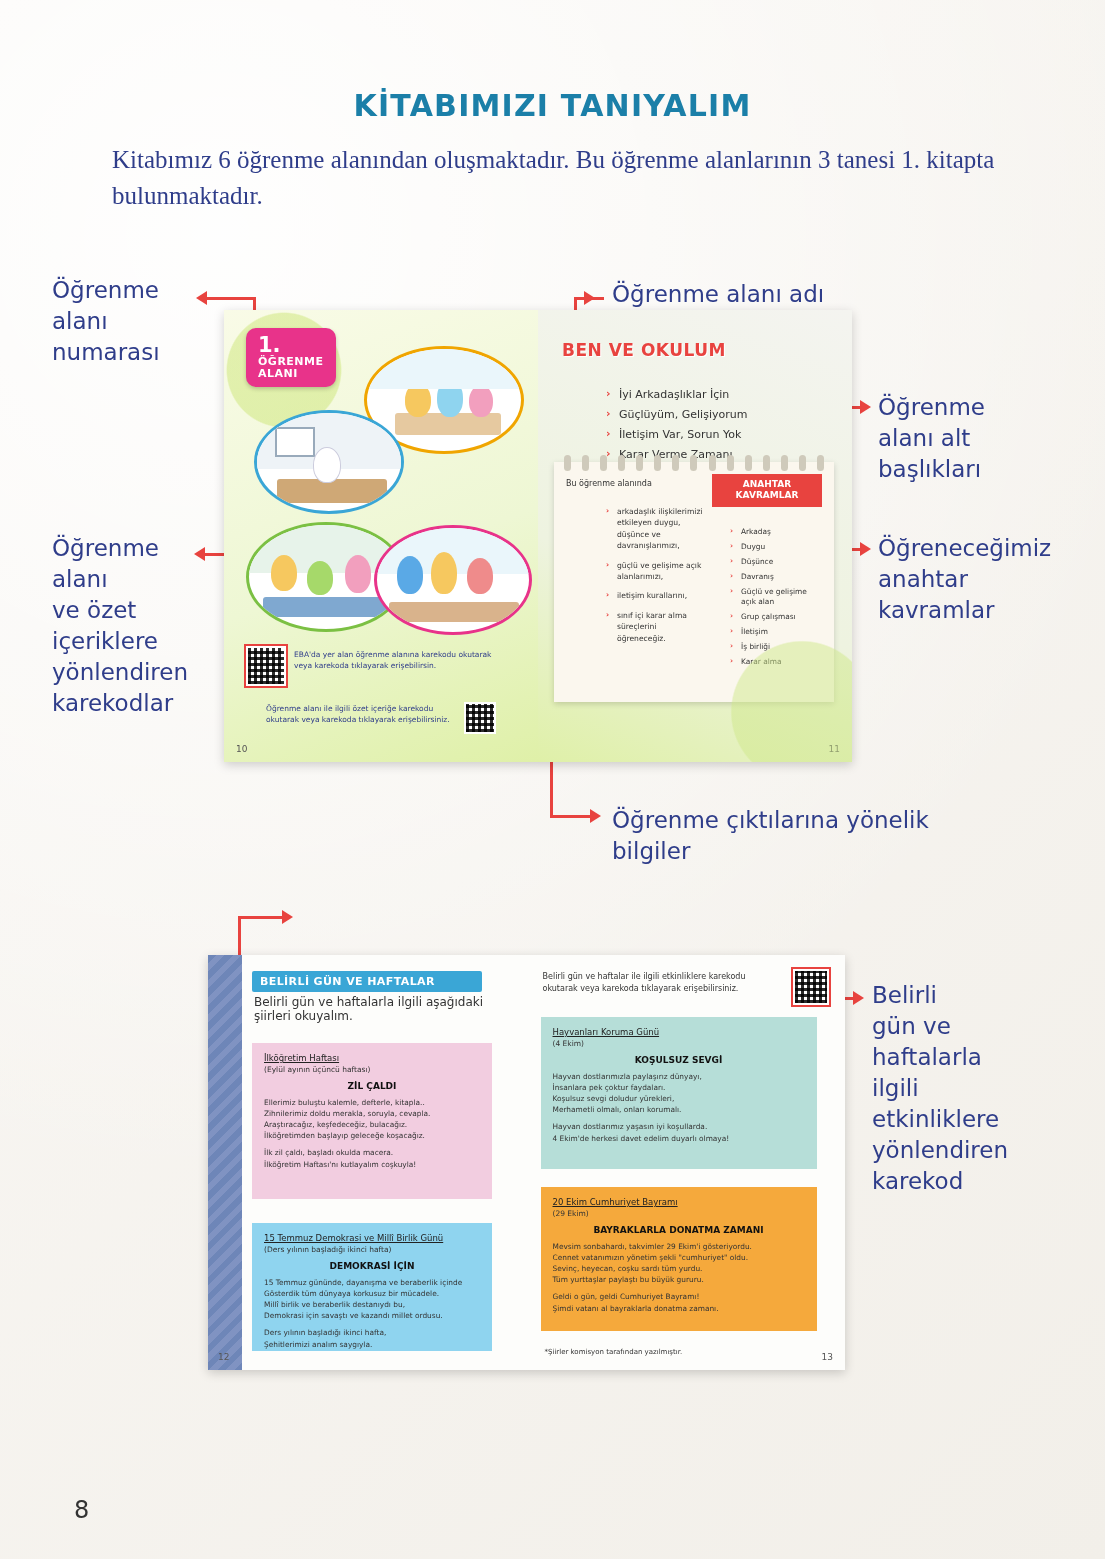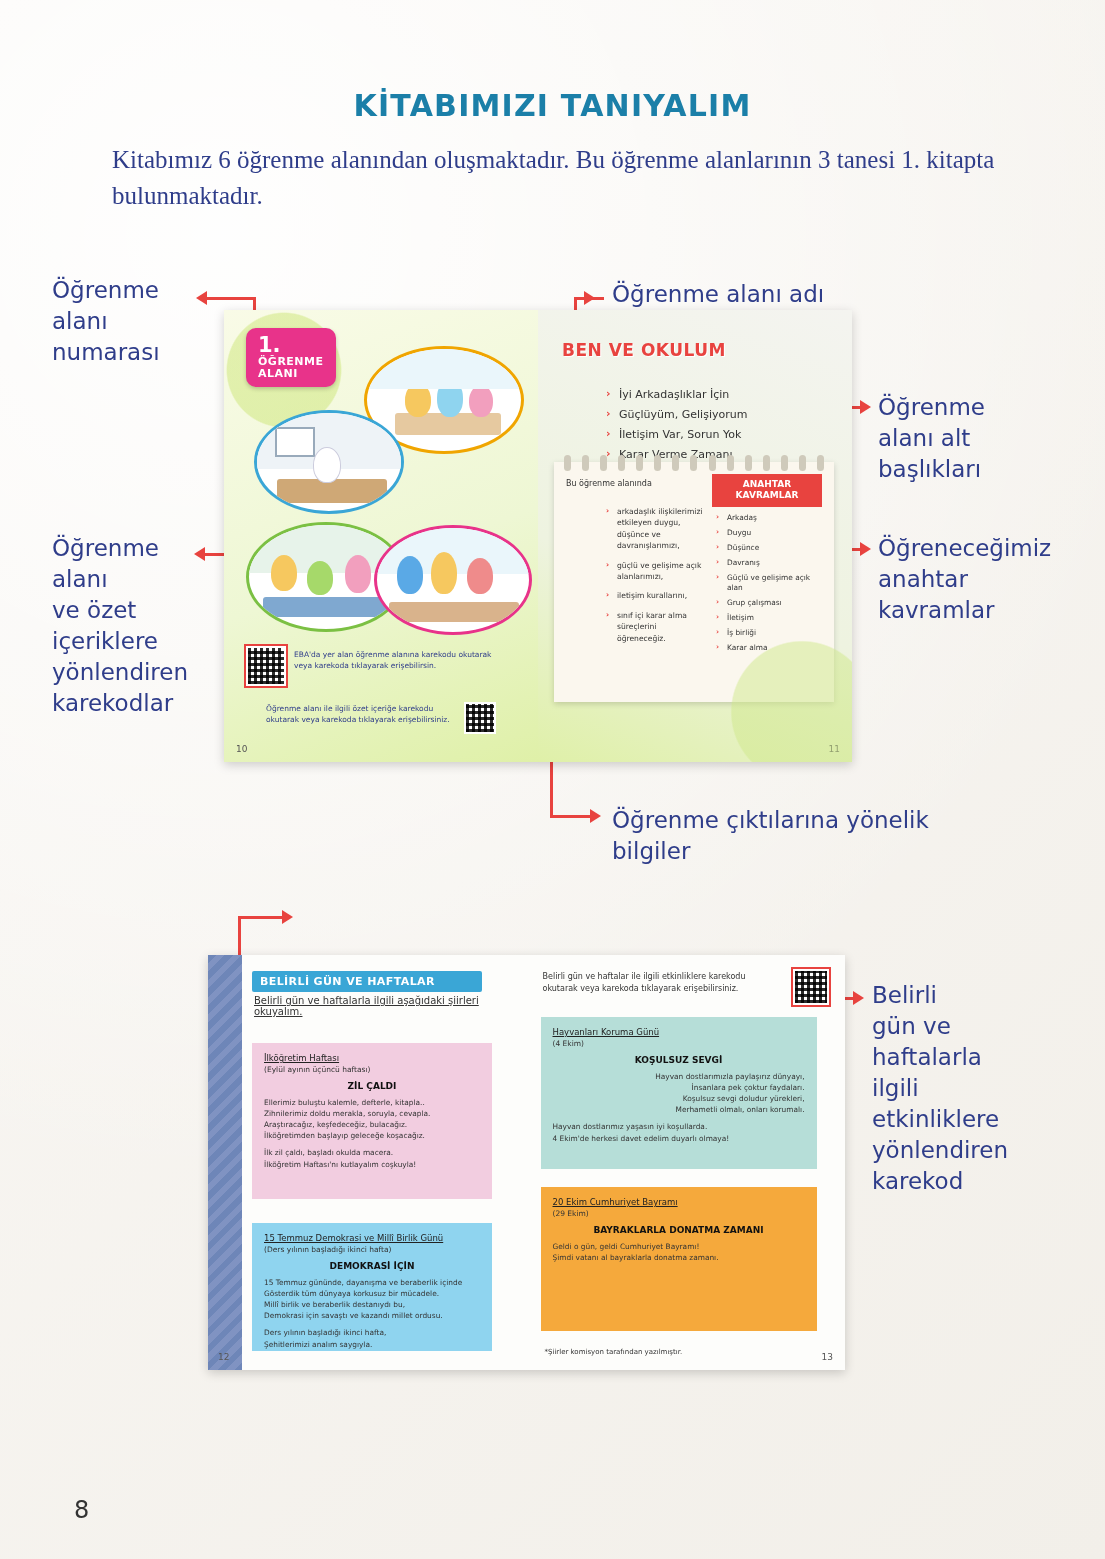--- a/index.html
+++ b/index.html
@@ -144,39 +144,39 @@
   .np-list li {
     list-style:none; font-size:7.6px; color:#333; line-height:1.5; margin-bottom:8px;
     position:relative; padding-left:11px;
   }
   .np-list li:before { content:"›"; position:absolute; left:0; top:-1px; color:#e8433f; font-weight:bold; }
   .kav-box { position:absolute; right:12px; top:12px; width: 110px; }
   .kav-head {
     background:#e8433f; color:#fff; font-size:9px; font-weight:bold; text-align:center;
     padding:5px 2px; line-height:1.25;
   }
-  .kav-list { margin:0; padding:6px 0 0 4px; }
+  .kav-list { margin:14px; padding:6px 0 0 4px; }
   .kav-list li { list-style:none; font-size:7.4px; color:#333; margin-bottom:5.5px; position:relative; padding-left:11px; line-height:1.3;}
   .kav-list li:before { content:"›"; position:absolute; left:0; top:-1px; color:#e8433f; font-weight:bold; }
 
   
   .spread2 {
     position: absolute; left: 208px; top: 955px; width: 637px; height: 415px;
     box-shadow: 0 3px 10px rgba(0,0,0,0.18);
     display: flex; background: #fdfdfb;
   }
   .s2-left { width: 50%; position: relative; background: #fdfdfb; }
   .s2-band { position:absolute; left:0; top:0; width: 34px; height: 100%;
     background: repeating-linear-gradient(135deg,#6e86b8 0 6px,#8093c2 6px 12px); }
   .s2-head {
     position:absolute; left:44px; top:16px; width: 230px;
     background:#3aa6d6; color:#fff; font-size:11px; font-weight:bold;
     padding:4px 8px; letter-spacing:.4px; border-radius:2px;
   }
-  .s2-sub { position:absolute; left:46px; top:40px; width:240px; font-size:10px; color:#333;text-decoration:underline; }
+  .s2-sub { position:absolute; left:46px; top:40px; width:240px; font-size:12px; color:#333; }
   .card {
     position:absolute; left:44px; width: 240px; padding:10px 12px;
   }
   .card h4 { margin:0 0 2px; font-size:8.5px; color:#222; text-decoration: underline; font-weight:normal; }
   .card .date { font-size:7.5px; color:#333; margin-bottom:7px; }
   .card .poem-title { font-size:9px; font-weight:bold; color:#111; text-align:center; margin-bottom:6px; }
   .card p { margin:0 0 6px; font-size:7.4px; line-height:1.5; color:#333; }
   .card-pink { top:88px; height: 156px; background:#f2cde0; }
   .card-blue { top:268px; height: 128px; background:#8fd4ef; }
 
@@ -399,32 +399,36 @@
     </div>
 
     <div class="s2-right">
       <div class="s2r-note">Belirli gün ve haftalar ile ilgili etkinliklere karekodu okutarak veya karekoda tıklayarak erişebilirsiniz.</div>
       <div class="qr qr-red" style="right:16px; top:14px; width:36px; height:36px;"></div>
 
       <div class="card card-teal" style="left:14px;">
         <h4>Hayvanları Koruma Günü</h4>
         <div class="date">(4 Ekim)</div>
         <div class="poem-title">KOŞULSUZ SEVGİ</div>
-        <p style="white-space:pre-line;text-align:right;">Hayvan dostlarımızla paylaşırız dünyayı,
+        <p style="white-space:pre-line;">Hayvan dostlarımızla paylaşırız dünyayı,
 İnsanlara pek çoktur faydaları.
 Koşulsuz sevgi doludur yürekleri,
 Merhametli olmalı, onları korumalı.</p>
         <p style="white-space:pre-line;">Hayvan dostlarımız yaşasın iyi koşullarda.
 4 Ekim'de herkesi davet edelim duyarlı olmaya!</p>
       </div>
 
       <div class="card card-orange" style="left:14px;">
         <h4>20 Ekim Cumhuriyet Bayramı</h4>
         <div class="date">(29 Ekim)</div>
         <div class="poem-title">BAYRAKLARLA DONATMA ZAMANI</div>
+        <p style="white-space:pre-line;">Mevsim sonbahardı, takvimler 29 Ekim'i gösteriyordu.
+Cennet vatanımızın yönetim şekli "cumhuriyet" oldu.
+Sevinç, heyecan, coşku sardı tüm yurdu.
+Tüm yurttaşlar paylaştı bu büyük gururu.</p>
         <p style="white-space:pre-line;">Geldi o gün, geldi Cumhuriyet Bayramı!
 Şimdi vatanı al bayraklarla donatma zamanı.</p>
       </div>
 
       <div class="footnote">*Şiirler komisyon tarafından yazılmıştır.</div>
       <div class="pgnum" style="right:12px; bottom:8px;">13</div>
     </div>
   </div>
 
   <div class="page-number">8</div>

